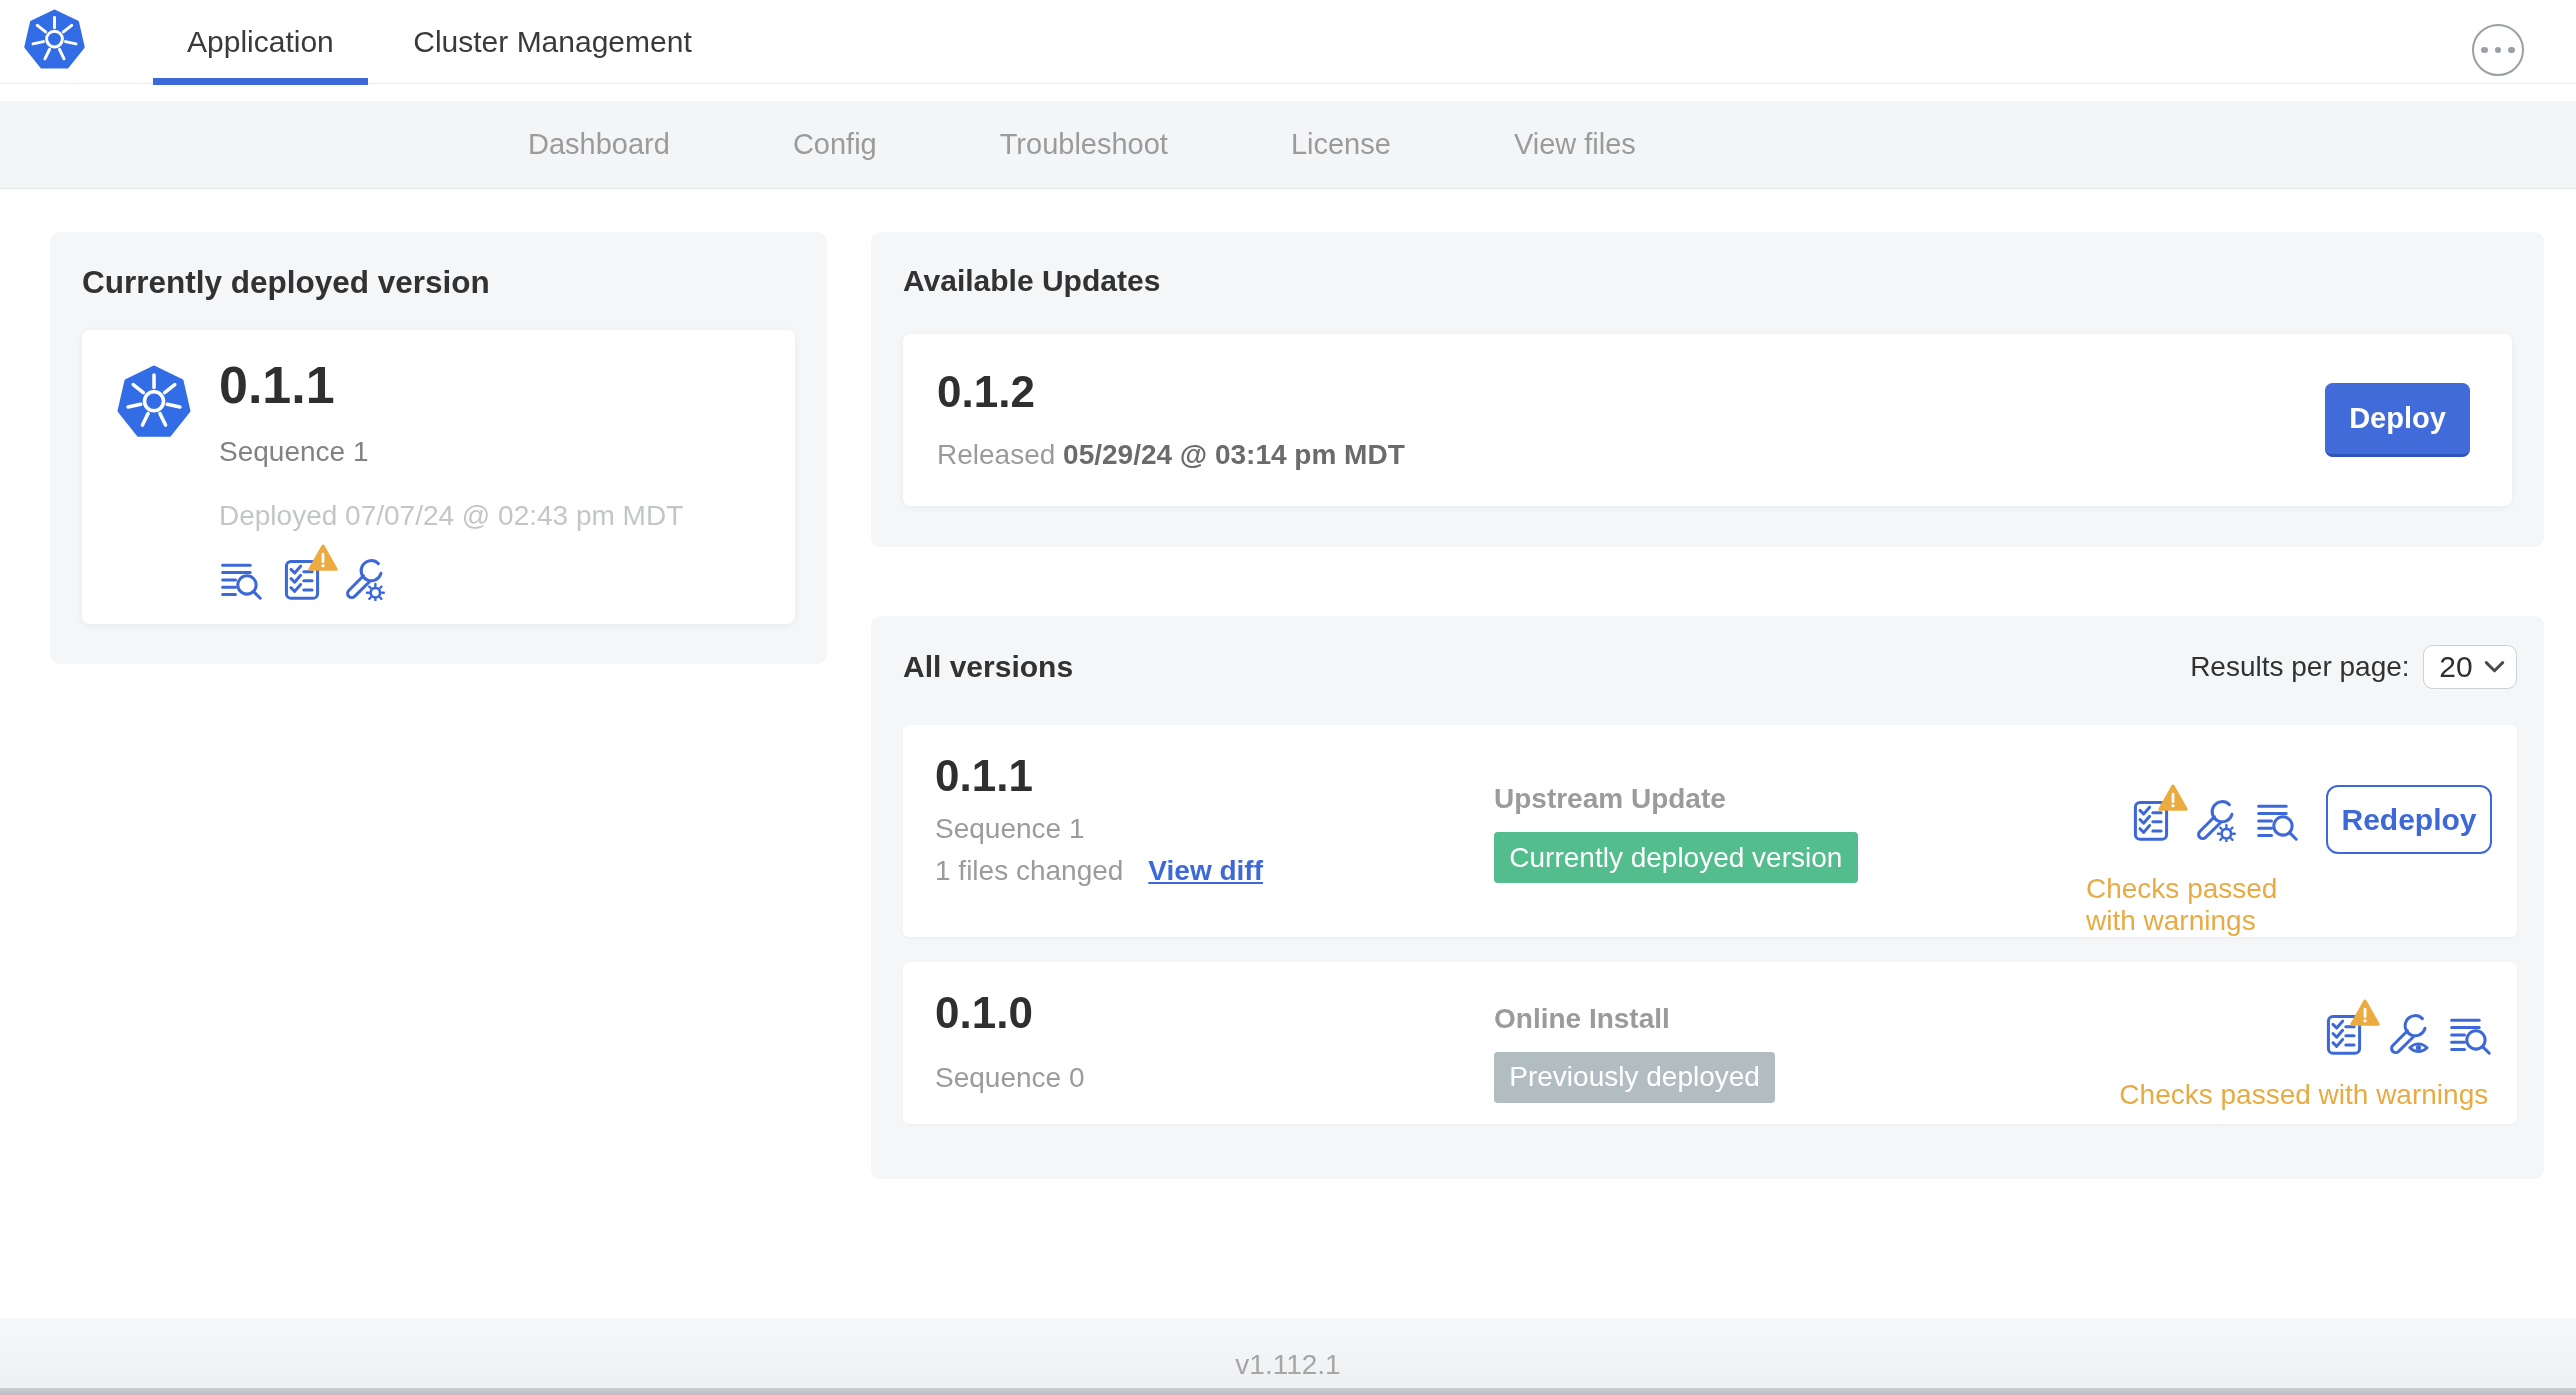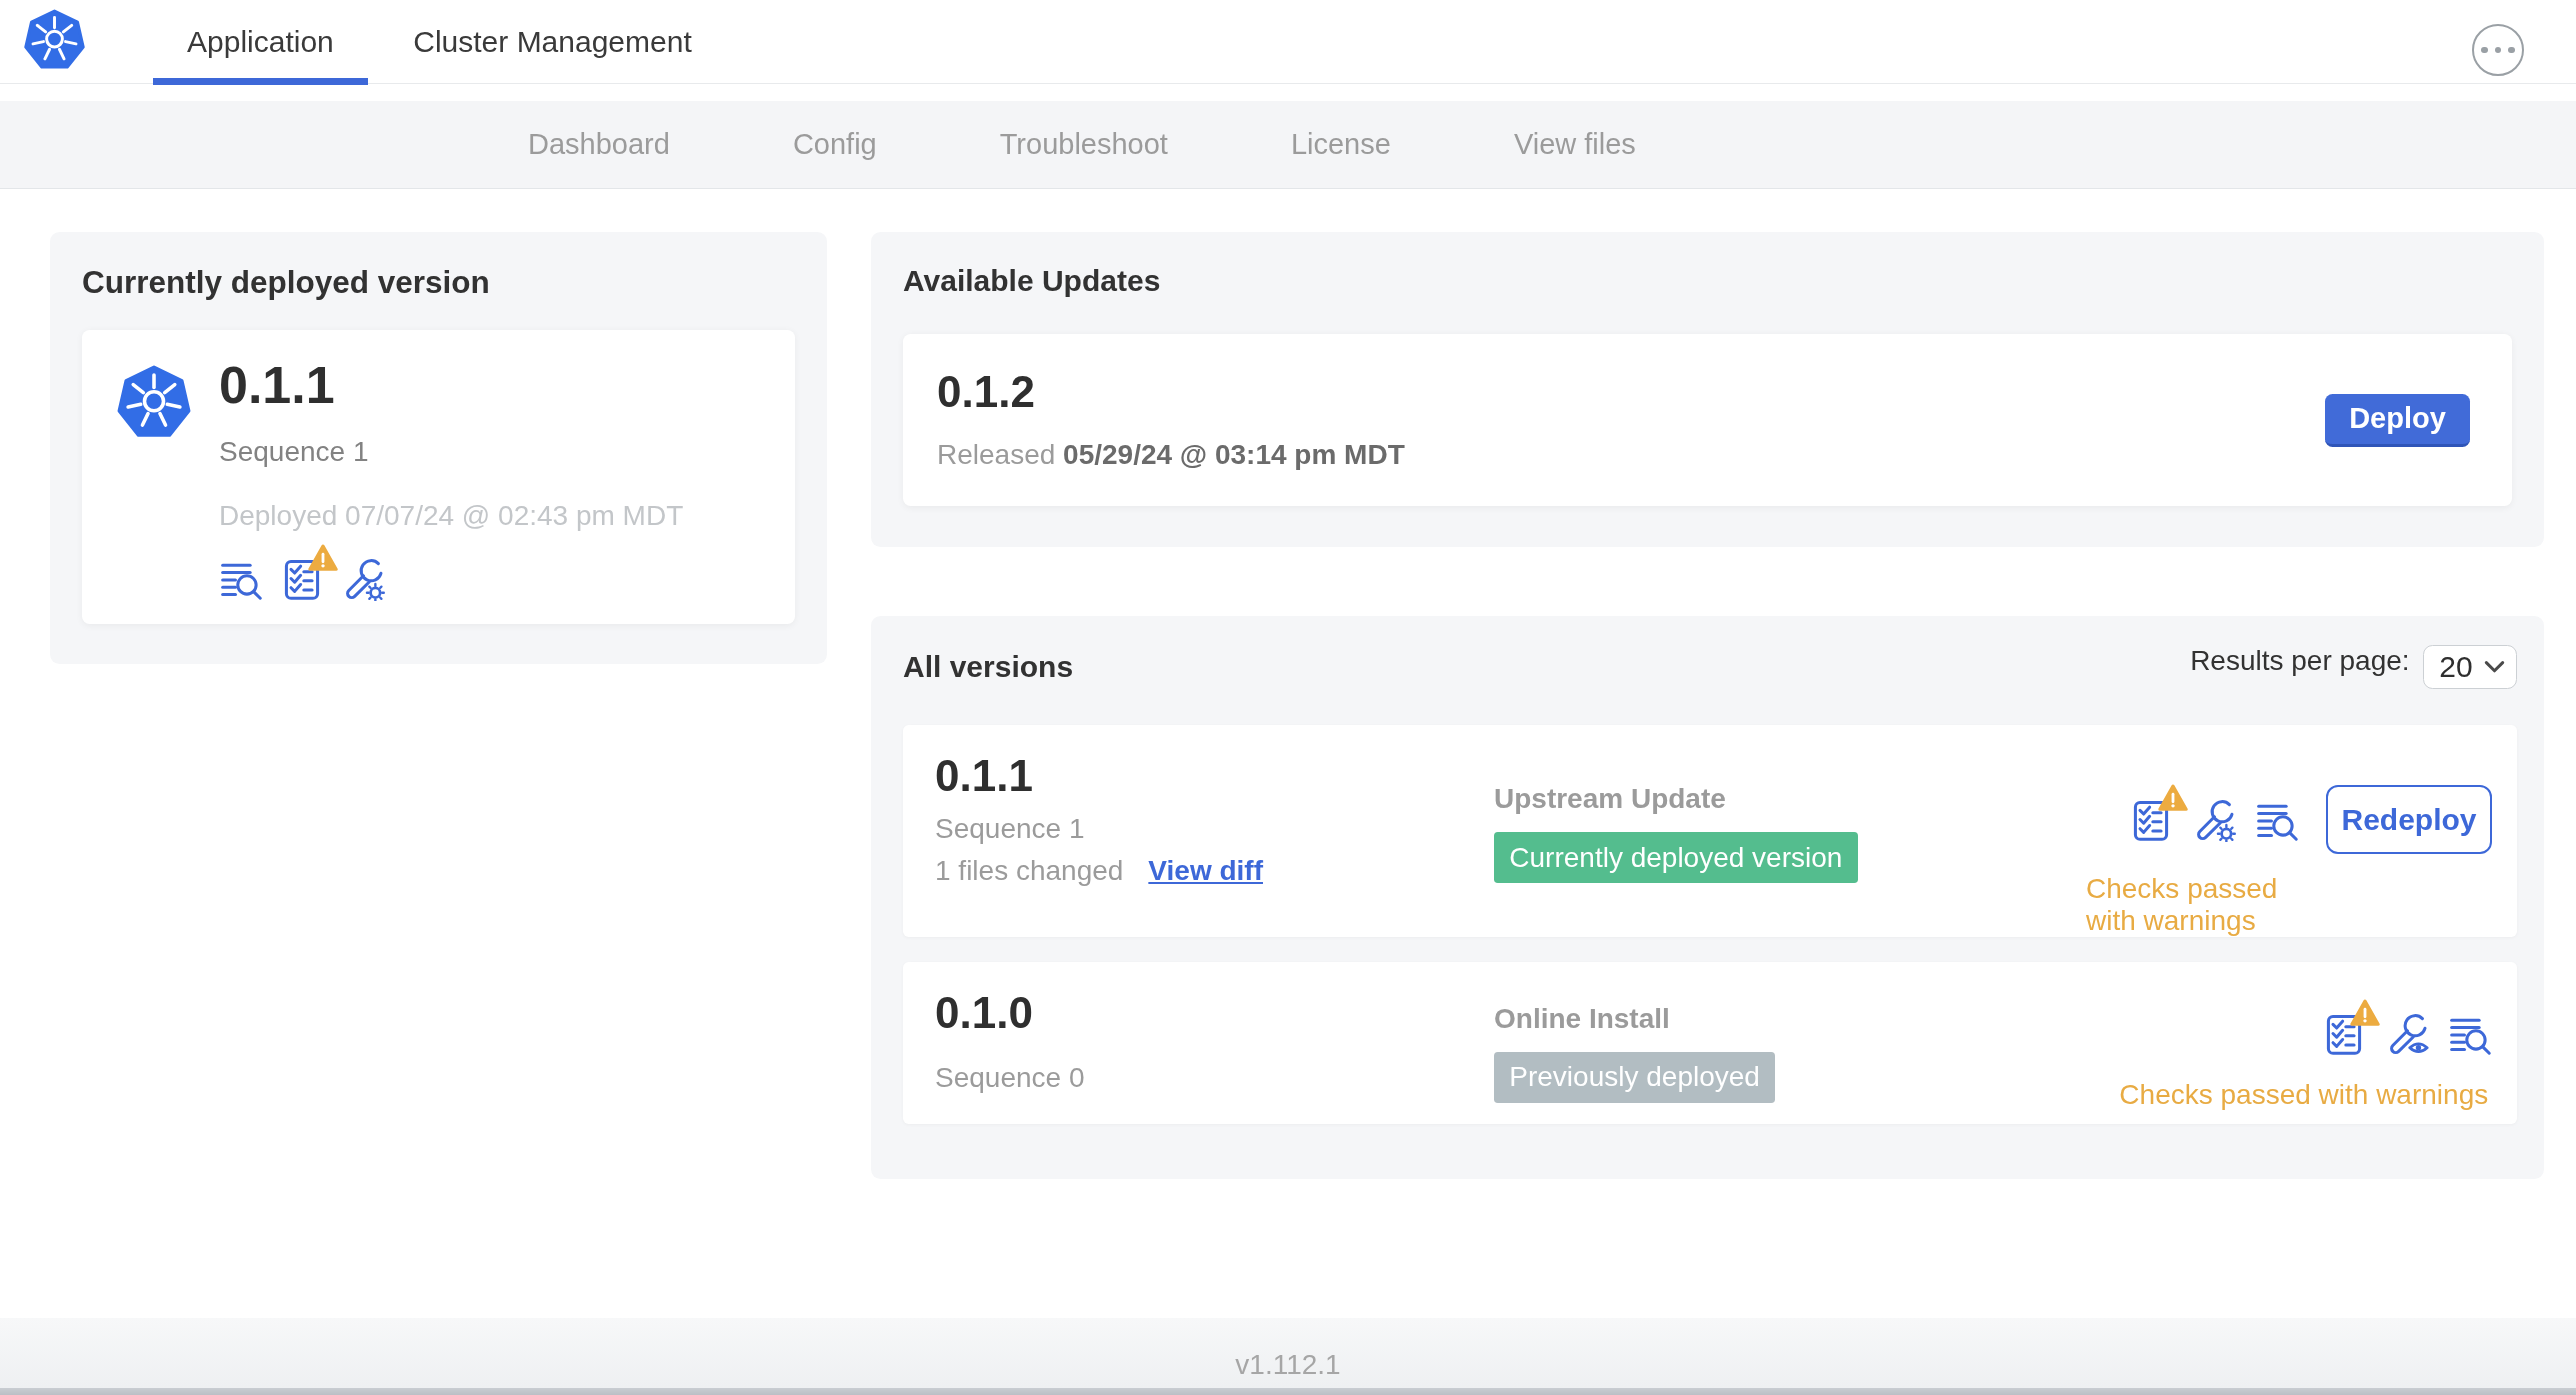--- a/index.html
+++ b/index.html
@@ -79,28 +79,28 @@
   .updates-panel { left:871px; top:232px; width:1673px; height:315px; padding:32px; }
   .updates-card {
     margin-top:36px; height:172px; background:#fff; border-radius:7.6px;
     box-shadow:0 1.9px 7.6px rgba(0,0,0,.05);
     display:flex; align-items:center; padding:0 42px 0 34px;
   }
   .mid-version { font-size:44px; font-weight:700; color:#2f2f2f; line-height:1; }
   .released-line { font-size:28px; color:#9b9b9b; margin-top:25px; }
   .released-line b { color:#6b6b6b; font-weight:700; }
   .btn-primary {
-    margin-left:auto; width:145px; height:53px; background:#416bd8; color:#fff;
+    margin-left:auto; width:145px; height:74px; background:#416bd8; color:#fff;
     font-size:29px; font-weight:700; border:none; border-radius:7.6px;
     border-bottom:3.8px solid #2f55b8; cursor:pointer; font-family:inherit;
   }
 
   .allv-panel { left:871px; top:616px; width:1673px; height:563px; padding:29px 27px 0 32px; }
   .allv-head { display:flex; align-items:center; }
-  .results-wrap { margin-left:auto; display:flex; align-items:flex-start; }
+  .results-wrap { margin-left:auto; display:flex; align-items:center; }
   .results-label { font-size:28px; color:#323232; }
   .select-box {
     margin-left:13.4px; width:94px; height:44px; background:#fff;
     border:1.9px solid #ccd0d4; border-radius:9.5px;
     display:flex; align-items:center; padding:0 11.5px 0 15.3px; cursor:pointer;
   }
   .select-box .val { font-size:30px; color:#2f2f2f; }
   .select-box svg { width:21px; height:13.4px; margin-left:auto; }
 
   .vrows { margin-top:36px; display:flex; flex-direction:column; gap:25px; }

